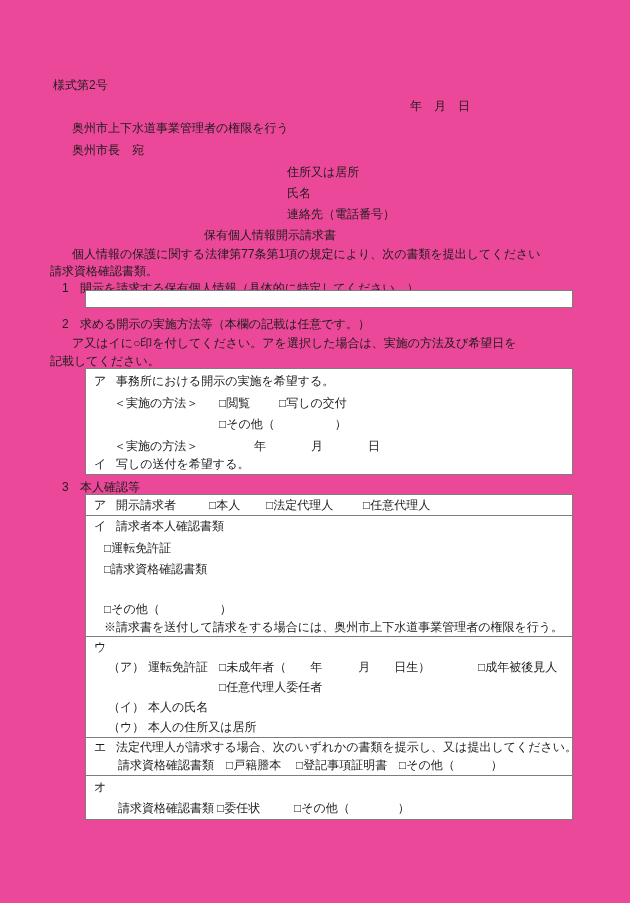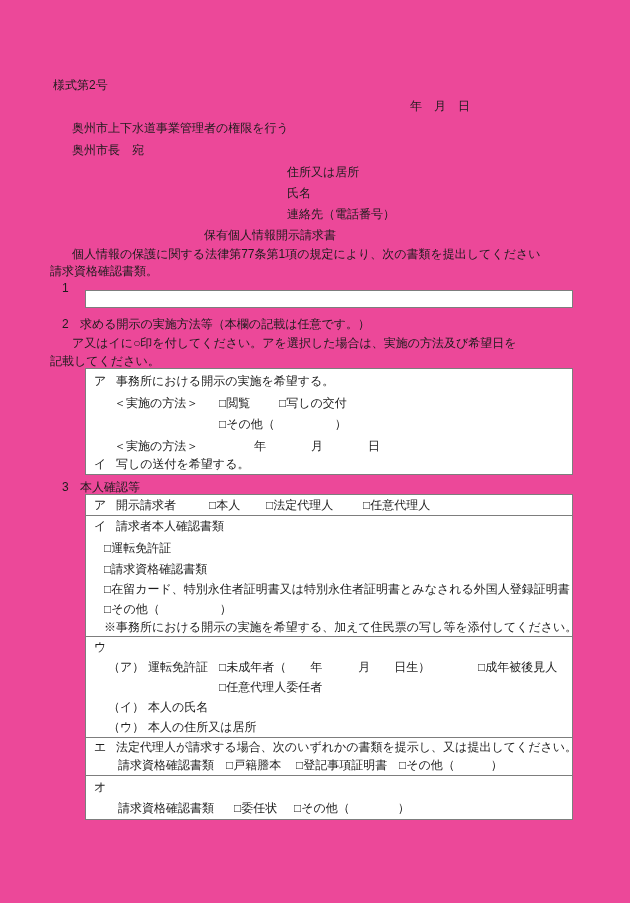--- a/index.html
+++ b/index.html
@@ -23,20 +23,21 @@
   <div class="ln" style="left:72px;top:121px">奥州市上下水道事業管理者の権限を行う</div>
   <div class="ln" style="left:72px;top:143px">奥州市長　宛</div>
   <div class="ln" style="left:287px;top:165px">住所又は居所</div>
   <div class="ln" style="left:287px;top:186px">氏名</div>
   <div class="ln" style="left:287px;top:207px">連絡先（電話番号）</div>
   <div class="ln" style="left:204px;top:228px">保有個人情報開示請求書</div>
   <div class="ln" style="left:72px;top:247px">個人情報の保護に関する法律第77条第1項の規定により、次の書類を提出してください</div>
   <div class="ln" style="left:50px;top:264px">請求資格確認書類。</div>
 
   <div class="ln" style="left:62px;top:281px">1</div>
+  <div class="ln" style="left:80px;top:281px">開示を請求する保有個人情報（具体的に特定してください。）</div>
   <div class="box" style="left:85px;top:290px;width:488px;height:18px">
     <span class="ln" style="left:6px;top:1px"></span>
   </div>
 
   <div class="ln" style="left:62px;top:317px">2</div>
   <div class="ln" style="left:72px;top:336px">ア又はイに○印を付してください。アを選択した場合は、実施の方法及び希望日を</div>
   <div class="ln" style="left:80px;top:317px">求める開示の実施方法等（本欄の記載は任意です。）</div>
   <div class="ln" style="left:50px;top:354px">記載してください。</div>
 
   <div class="box" style="left:85px;top:368px;width:488px;height:107px">
@@ -65,23 +66,22 @@
       <span class="ln" style="left:123px;top:3px">□本人</span>
       <span class="ln" style="left:180px;top:3px">□法定代理人</span>
       <span class="ln" style="left:277px;top:3px">□任意代理人</span>
     </div>
 
     <div class="trow" style="height:121px">
       <span class="ln" style="left:8px;top:3px">イ</span>
       <span class="ln" style="left:30px;top:3px">請求者本人確認書類</span>
       <span class="ln" style="left:18px;top:25px">□運転免許証</span>
       <span class="ln" style="left:18px;top:46px">□請求資格確認書類</span>
-      <span class="ln" style="left:18px;top:66px">□在留カード、特別永住者証明書又は特別永住者証明書とみなされる外国人登録証明書</span>
       <span class="ln" style="left:18px;top:86px">□その他（　　　　　）</span>
-      <span class="ln" style="left:18px;top:104px">※事務所における開示の実施を希望する、加えて住民票の写し等を添付してください。</span>
+      <span class="ln" style="left:18px;top:104px">※請求書を送付して請求をする場合には、奥州市上下水道事業管理者の権限を行う。</span>
     </div>
 
     <div class="trow" style="height:101px">
       <span class="ln" style="left:8px;top:3px">ウ</span>
       <span class="ln" style="left:22px;top:23px">（ア）</span>
       <span class="ln" style="left:62px;top:23px">運転免許証</span>
       <span class="ln" style="left:133px;top:23px">□未成年者（　　年　　　月　　日生）</span>
       <span class="ln" style="left:392px;top:23px">□成年被後見人</span>
       <span class="ln" style="left:133px;top:43px">□任意代理人委任者</span>
       <span class="ln" style="left:22px;top:63px">（イ）</span>
@@ -95,19 +95,19 @@
       <span class="ln" style="left:30px;top:2px">法定代理人が請求する場合、次のいずれかの書類を提示し、又は提出してください。</span>
       <span class="ln" style="left:32px;top:20px">請求資格確認書類</span>
       <span class="ln" style="left:140px;top:20px">□戸籍謄本</span>
       <span class="ln" style="left:210px;top:20px">□登記事項証明書</span>
       <span class="ln" style="left:313px;top:20px">□その他（　　　）</span>
     </div>
 
     <div class="trow" style="height:43px">
       <span class="ln" style="left:8px;top:4px">オ</span>
       <span class="ln" style="left:32px;top:25px">請求資格確認書類</span>
-      <span class="ln" style="left:148px;top:25px">□委任状</span>
+      <span class="ln" style="left:131px;top:25px">□委任状</span>
       <span class="ln" style="left:208px;top:25px">□その他（　　　　）</span>
     </div>
 
   </div>
 
 </div>
 
 </body></html>

